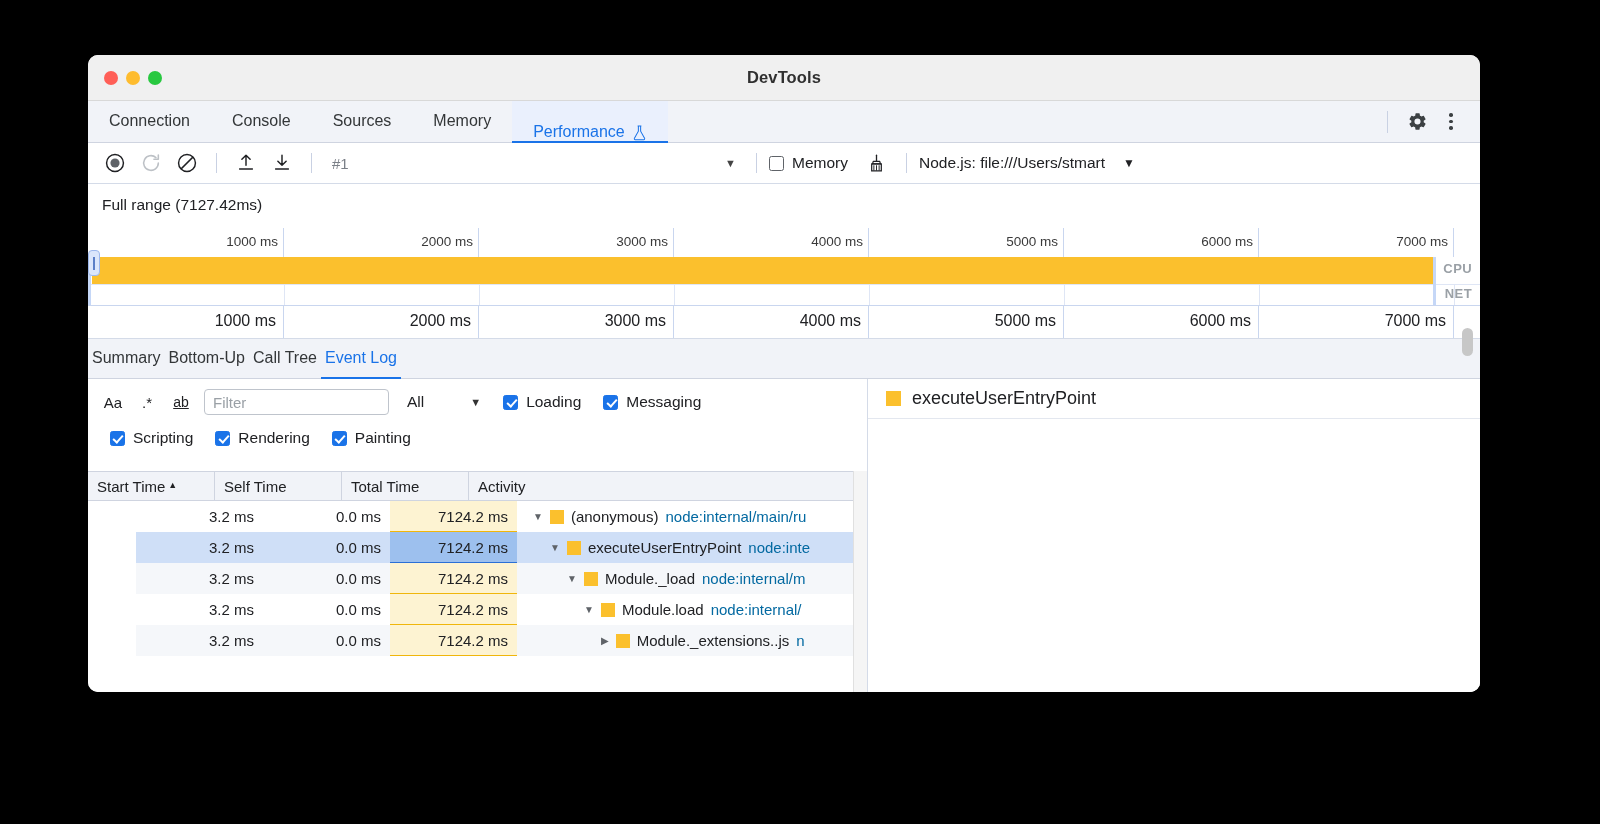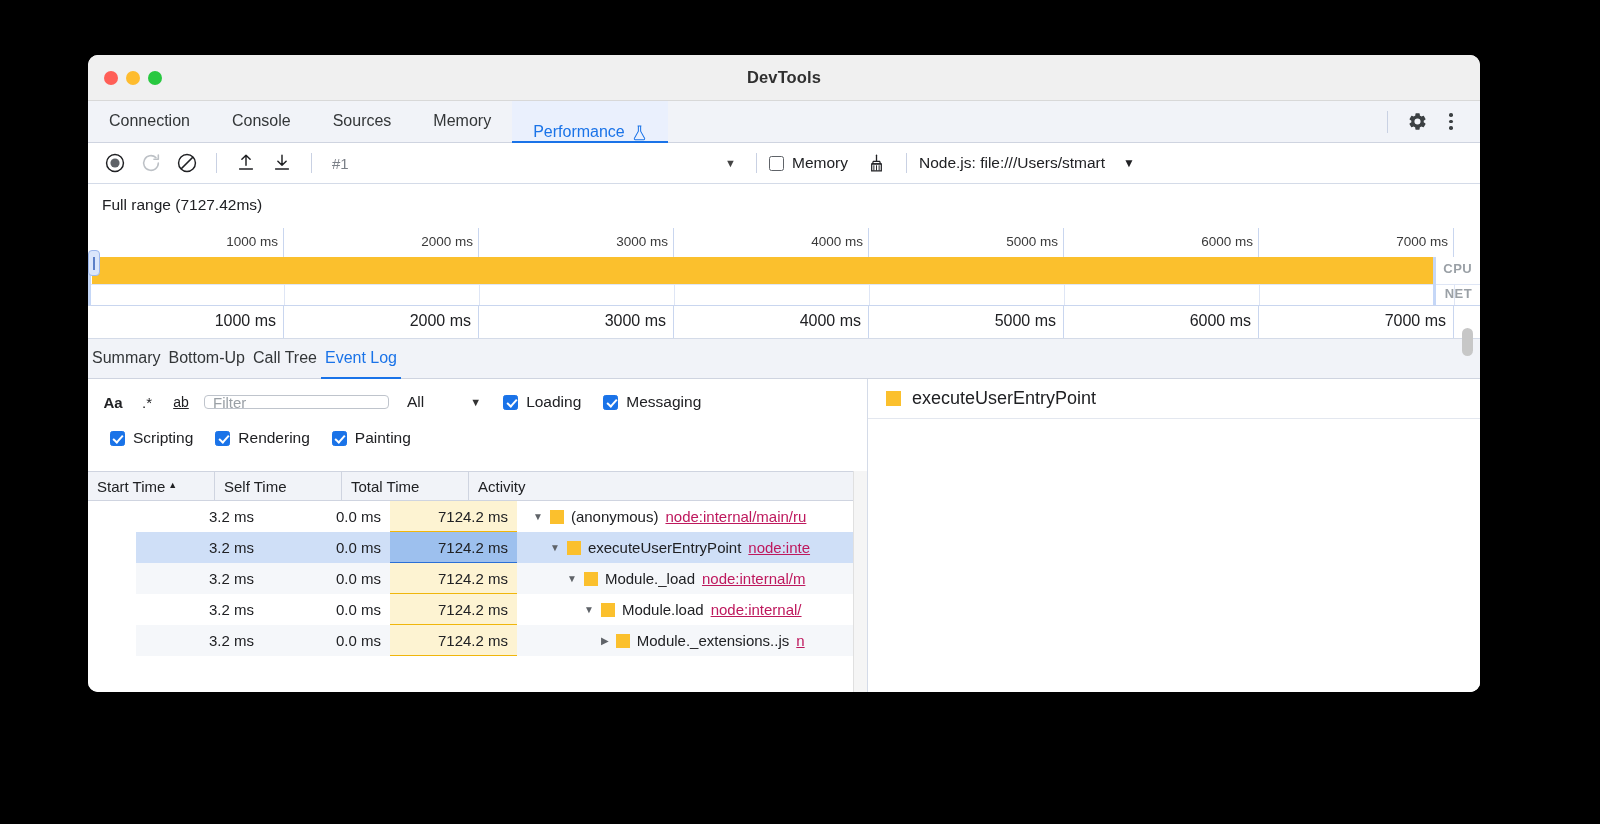--- a/index.html
+++ b/index.html
@@ -188,24 +188,24 @@
   #right-pane { flex: 1; position: relative; background: #fff; }
 
   
   #filterbar { padding: 10px 0 0 10px; }
   #filter-row1 { display: flex; align-items: center; gap: 4px; }
   .fic {
     width: 30px; height: 26px;
     display: flex; align-items: center; justify-content: center;
     font-size: 15px; color: #202124; cursor: default;
   }
-  .fic.bold { font-weight: bold; }
+  .fic.bold { font-weight: normal; }
   .fic.ul { text-decoration: underline; font-size: 14px; }
   #filter-input {
-    width: 185px; height: 14px;
+    width: 185px; height: 26px;
     border: 1px solid #bfc4cc; border-radius: 4px;
     background: #fff; font-size: 15px; color: #9aa0a6;
     padding: 0 8px; display: flex; align-items: center;
     margin-left: 4px;
   }
   #type-select { display: flex; align-items: center; gap: 46px; font-size: 15.5px; color: #202124; margin-left: 14px; }
   #type-select .caret { font-size: 11px; color: #333; }
   #filter-row1 .lbl-chk { margin-left: 18px; }
   #filter-row2 { display: flex; align-items: center; gap: 22px; margin-top: 14px; padding-left: 12px; }
 
@@ -232,21 +232,21 @@
   .cell.total {
     background: #fdf3d2;
     border-bottom: 1.5px solid #f0b60b;
     justify-content: flex-end;
   }
   .trow.sel .cell.total { background: #9dc0ee; border-bottom-color: #2a6fd6; }
   .act { display: flex; align-items: center; gap: 7px; overflow: hidden; white-space: nowrap; }
   .tri { font-size: 10px; color: #5f6368; flex: none; }
   .tri.closed { color: #5f6368; }
   .swatch { width: 14px; height: 14px; background: #fbc02d; flex: none; }
-  .act a { color: #be185d; text-decoration: underline; }
+  .act a { color: #0369a1; }
   #vscroll-track {
     position: absolute; right: 0; top: 0; bottom: 0; width: 14px;
     background: #f5f5f5; border-left: 1px solid #e0e0e0;
   }
 
   
   #det-head {
     height: 40px; display: flex; align-items: center; gap: 11px;
     padding-left: 18px; border-bottom: 1px solid #e3e7ef;
     font-size: 18px; color: #202124;

